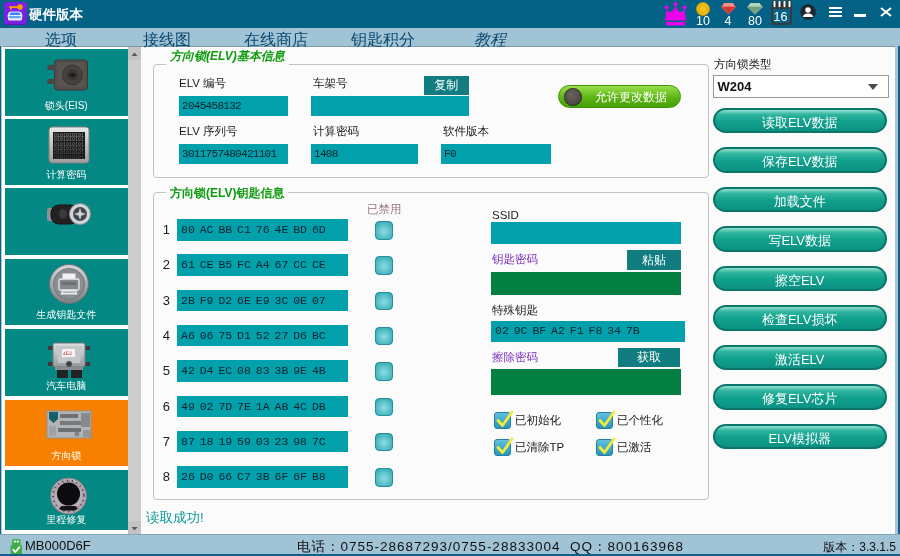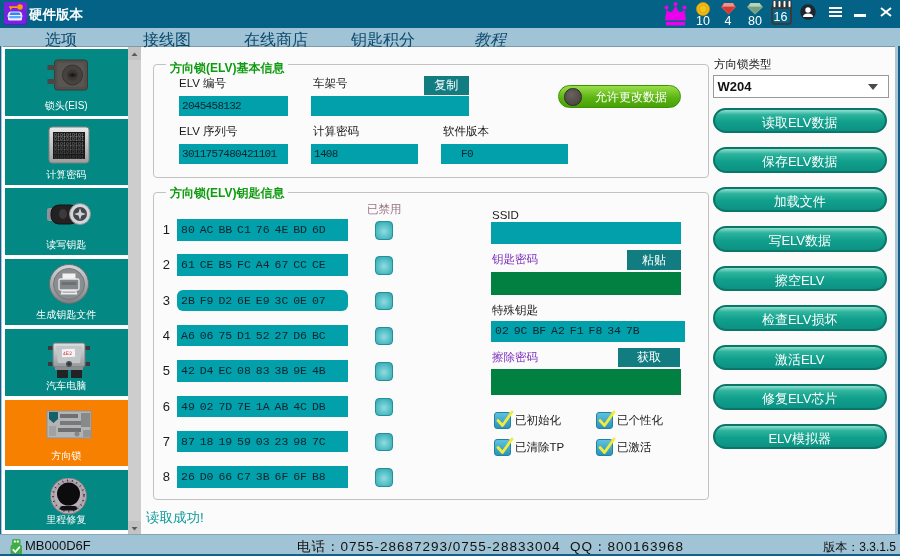--- a/index.html
+++ b/index.html
@@ -160,21 +160,20 @@
     </div>
 <div class="sbitem" style="top:141px;height:66.5px;">
       <div class="sbicon" style="top:9px;"><svg width="46" height="34" viewBox="0 0 46 34">
           <rect x="1" y="11" width="8" height="13" rx="2" fill="#8f9296"></rect>
           <rect x="5" y="8" width="27" height="19" rx="8" fill="#232122" stroke="#141213"></rect>
           <ellipse cx="17" cy="17" rx="4" ry="5" fill="#3b393c"></ellipse>
           <circle cx="34" cy="17" r="10.5" fill="#d4d7da" stroke="#8f9296"></circle>
           <circle cx="34" cy="17" r="7" fill="#43464b"></circle>
           <path d="M34 11 L35.5 15.5 L40 17 L35.5 18.5 L34 23 L32.5 18.5 L28 17 L32.5 15.5 Z" fill="#cfd3d7"></path>
         </svg></div>
-      <div class="sblabel">读写钥匙</div>
     </div>
 <div class="sbitem" style="top:211.5px;height:66.5px;">
       <div class="sbicon" style="top:5px;"><svg width="40" height="40" viewBox="0 0 40 40">
           <defs>
             <linearGradient id="rng" x1="0" y1="0" x2="0" y2="1">
               <stop offset="0" stop-color="#d4d6d9"></stop>
               <stop offset="1" stop-color="#7e8184"></stop>
             </linearGradient>
           </defs>
           <circle cx="20" cy="20" r="19.5" fill="url(#rng)" stroke="#6b6e71"></circle>
@@ -273,50 +272,50 @@
       <rect x="1.5" y="5.5" width="11.5" height="10.5" rx="2.5" fill="#3fae46"></rect>
       <path d="M4.3 10.8 L6.3 13 L10.3 8.3" stroke="#fff" stroke-width="1.8" fill="none" stroke-linecap="round"></path>
     </svg>
     <span class="txt" style="left:25px;">MB000D6F</span>
 <span class="txt" style="left:297px;font-size:13.5px;top:2.5px;letter-spacing:1px;">电话：0755-28687293/0755-28833004&nbsp;&nbsp;QQ：800163968</span>
 <span class="txt" style="right:4px;font-size:12px;top:4px;">版本：3.3.1.5</span>
 </div>
 <div class="abs" id="winbottom1"></div>
 
 <div class="abs gbox" style="left:153px;top:64px;width:553.5px;height:112px;"></div>
-<div class="abs gtitle" style="left:166px;top:60px;">方向锁(ELV)基本信息</div>
+<div class="abs gtitle" style="left:166px;top:48px;font-style:italic;">方向锁(ELV)基本信息</div>
 <div class="lbl" style="left:179px;top:75.5px;">ELV 编号</div>
 <div class="lbl" style="left:313px;top:75.5px;">车架号</div>
 <div class="tealbtn" style="left:423.5px;top:76px;width:45.5px;height:19px;line-height:19px;">复制</div>
 <div class="inp" style="left:179px;top:96px;width:106px;height:20px;line-height:20px;padding-left:3px;font-size:11px;letter-spacing:-0.7px;">2045458132</div>
 <div class="inp" style="left:311px;top:96px;width:158px;height:20px;"></div>
 <div class="lbl" style="left:179px;top:124px;">ELV 序列号</div>
 <div class="lbl" style="left:313px;top:124px;">计算密码</div>
 <div class="lbl" style="left:443px;top:124px;">软件版本</div>
 <div class="inp" style="left:179px;top:144px;width:106px;height:20px;line-height:20px;padding-left:3px;font-size:11px;letter-spacing:-0.7px;">3011757480421101</div>
 <div class="inp" style="left:311px;top:144px;width:104px;height:20px;line-height:20px;padding-left:3px;font-size:11px;letter-spacing:-0.7px;">1408</div>
-<div class="inp" style="left:441px;top:144px;width:107px;height:20px;line-height:20px;padding-left:20px;font-size:11px;letter-spacing:-0.7px;">F0</div>
+<div class="inp" style="left:441px;top:144px;width:107px;height:20px;line-height:20px;padding-left:3px;font-size:11px;letter-spacing:-0.7px;">F0</div>
 
 <div class="abs" id="toggle" style="left:558px;top:85px;width:122.5px;height:22.5px;border-radius:11.5px;background:linear-gradient(#9ade4a,#5cb514 55%,#47a006);border:1.5px solid #3d9404;box-sizing:border-box;">
 <div style="position:absolute;left:5px;top:2.2px;width:15.5px;height:15.5px;border-radius:50%;background:radial-gradient(circle at 40% 35%,#6a6360,#423d3b);border:1px solid #2e2b29;"></div>
 <div style="position:absolute;left:26px;top:3px;width:92px;text-align:center;color:#fff;font-size:12px;">允许更改数据</div>
 </div>
 
 <div class="abs gbox" style="left:153px;top:191.5px;width:553.5px;height:306.5px;"></div>
 <div class="abs gtitle" style="left:166px;top:185px;">方向锁(ELV)钥匙信息</div>
 <div class="lbl mauve" style="left:367px;top:201.5px;">已禁用</div>
 
 <div class="rownum" style="left:160px;top:222.0px;width:10px;text-align:right;">1</div>
 <div class="inp" style="left:177px;top:219.0px;width:167px;height:21.5px;line-height:21.5px;padding-left:4px;font-size:11.5px;word-spacing:-2px;">80 AC BB C1 76 4E BD 6D</div>
 <div class="cbx" style="left:374.5px;top:221.0px;"></div>
 <div class="rownum" style="left:160px;top:257.3px;width:10px;text-align:right;">2</div>
 <div class="inp" style="left:177px;top:254.3px;width:167px;height:21.5px;line-height:21.5px;padding-left:4px;font-size:11.5px;word-spacing:-2px;">61 CE B5 FC A4 67 CC CE</div>
 <div class="cbx" style="left:374.5px;top:256.3px;"></div>
 <div class="rownum" style="left:160px;top:292.6px;width:10px;text-align:right;">3</div>
-<div class="inp" style="left:177px;top:289.6px;width:167px;height:21.5px;line-height:21.5px;padding-left:4px;font-size:11.5px;word-spacing:-2px;border-radius:6px;">2B F9 D2 6E E9 3C 0E 07</div>
+<div class="inp" style="left:177px;top:289.6px;width:167px;height:21.5px;line-height:21.5px;padding-left:4px;font-size:11.5px;word-spacing:-2px;">2B F9 D2 6E E9 3C 0E 07</div>
 <div class="cbx" style="left:374.5px;top:291.6px;"></div>
 <div class="rownum" style="left:160px;top:327.9px;width:10px;text-align:right;">4</div>
 <div class="inp" style="left:177px;top:324.9px;width:167px;height:21.5px;line-height:21.5px;padding-left:4px;font-size:11.5px;word-spacing:-2px;">A6 06 75 D1 52 27 D6 BC</div>
 <div class="cbx" style="left:374.5px;top:326.9px;"></div>
 <div class="rownum" style="left:160px;top:363.2px;width:10px;text-align:right;">5</div>
 <div class="inp" style="left:177px;top:360.2px;width:167px;height:21.5px;line-height:21.5px;padding-left:4px;font-size:11.5px;word-spacing:-2px;">42 D4 EC 08 83 3B 9E 4B</div>
 <div class="cbx" style="left:374.5px;top:362.2px;"></div>
 <div class="rownum" style="left:160px;top:398.5px;width:10px;text-align:right;">6</div>
 <div class="inp" style="left:177px;top:395.5px;width:167px;height:21.5px;line-height:21.5px;padding-left:4px;font-size:11.5px;word-spacing:-2px;">49 02 7D 7E 1A AB 4C DB</div>
 <div class="cbx" style="left:374.5px;top:397.5px;"></div>

